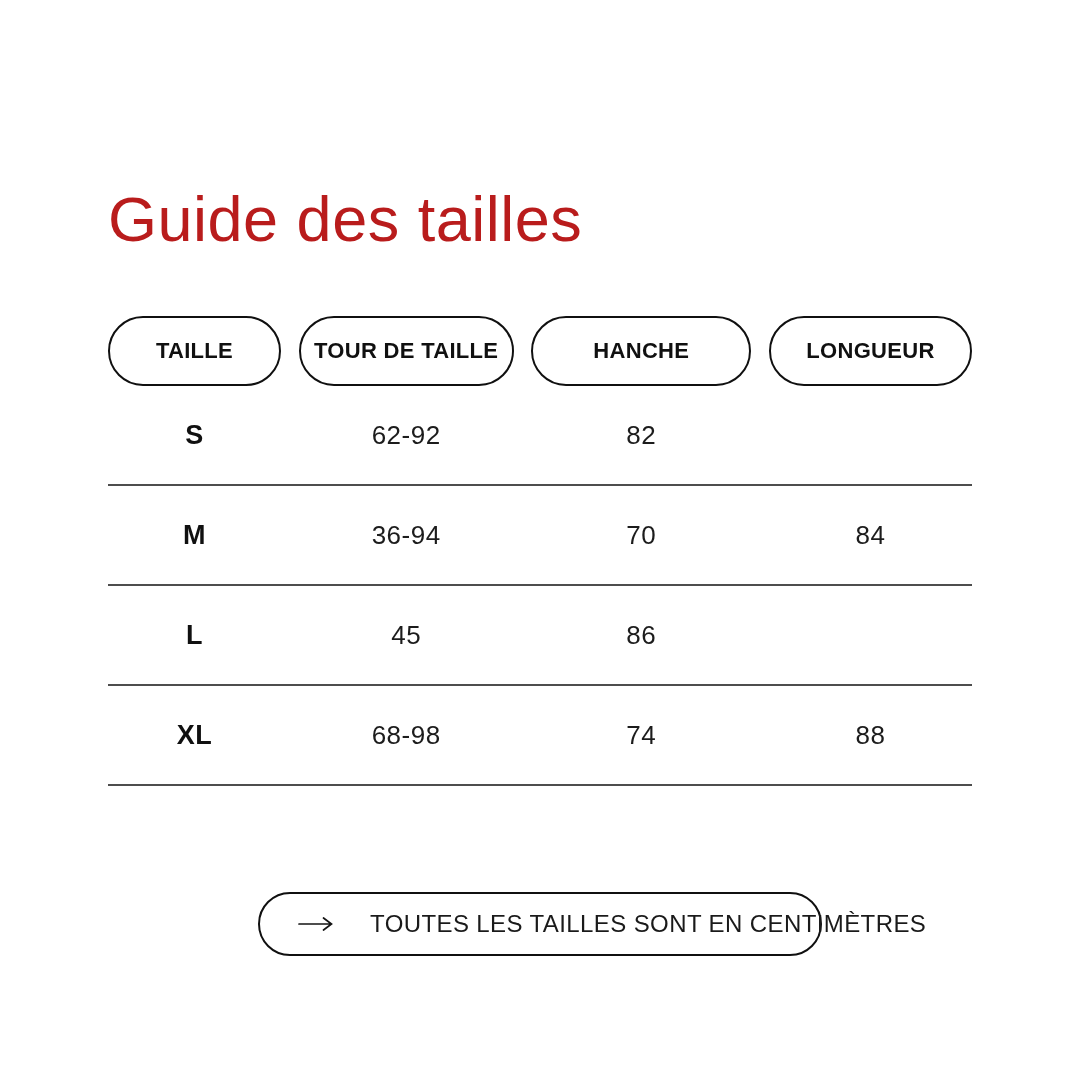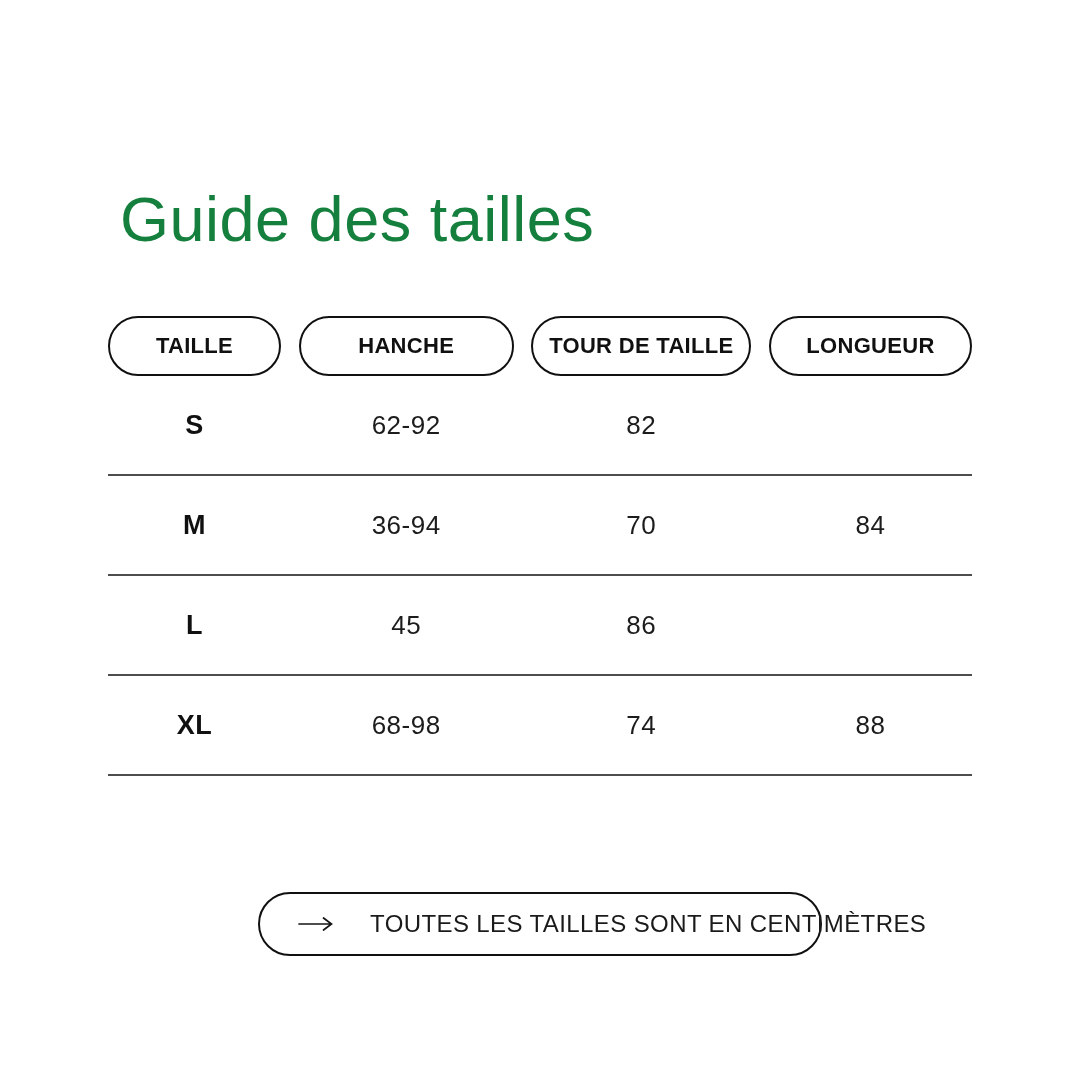--- a/index.html
+++ b/index.html
@@ -13,44 +13,44 @@
     height: 1080px;
     background: #ffffff;
     font-family: "Liberation Sans", "DejaVu Sans", sans-serif;
     color: #141414;
     overflow: hidden;
   }
 
   
   .page-title {
     position: absolute;
-    left: 120px;
+    left: 108px;
     top: 146px;
     font-size: 63px;
     font-weight: 500;
     letter-spacing: 0.5px;
     line-height: 1;
-    color: #15803d;
+    color: #b91c1c;
   }
 
   
   .size-table {
     position: absolute;
     left: 108px;
     top: 316px;
     width: 864px;
   }
   .grid-row {
     display: grid;
     grid-template-columns: 173px 215px 220px 203px;
     justify-content: space-between;
     align-items: center;
   }
   .header-row .pill {
-    height: 60px;
+    height: 70px;
     box-sizing: border-box;
     border: 2.5px solid #101010;
     border-radius: 35px;
     background: #ffffff;
     display: flex;
     align-items: center;
     justify-content: center;
     font-weight: 700;
     font-size: 22px;
     letter-spacing: 0.3px;
@@ -110,22 +110,22 @@
 <body>
 
 <div class="canvas">
 
   <h1 class="page-title">Guide des tailles</h1>
 
   <div class="size-table">
 
     <div class="grid-row header-row">
       <div class="pill">TAILLE</div>
+      <div class="pill">TOUR DE TAILLE</div>
       <div class="pill">HANCHE</div>
-      <div class="pill">TOUR DE TAILLE</div>
       <div class="pill">LONGUEUR</div>
     </div>
 
     <div class="grid-row body-row">
       <div class="cell size-label">S</div>
       <div class="cell">62-92</div>
       <div class="cell">82</div>
     </div>
 
     <div class="grid-row body-row">

